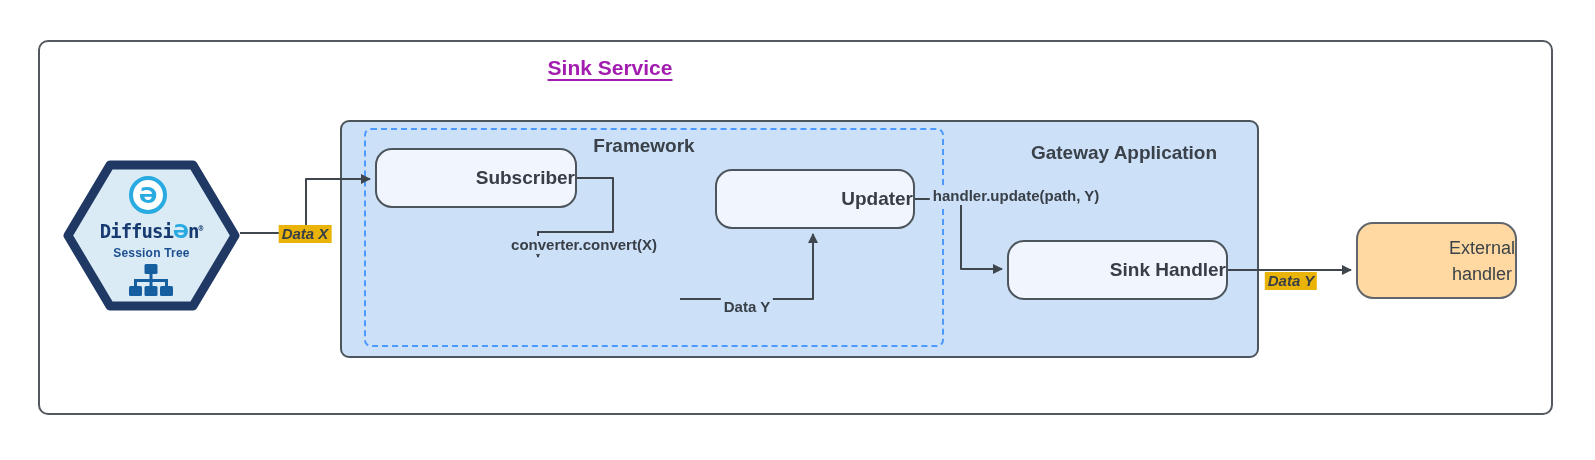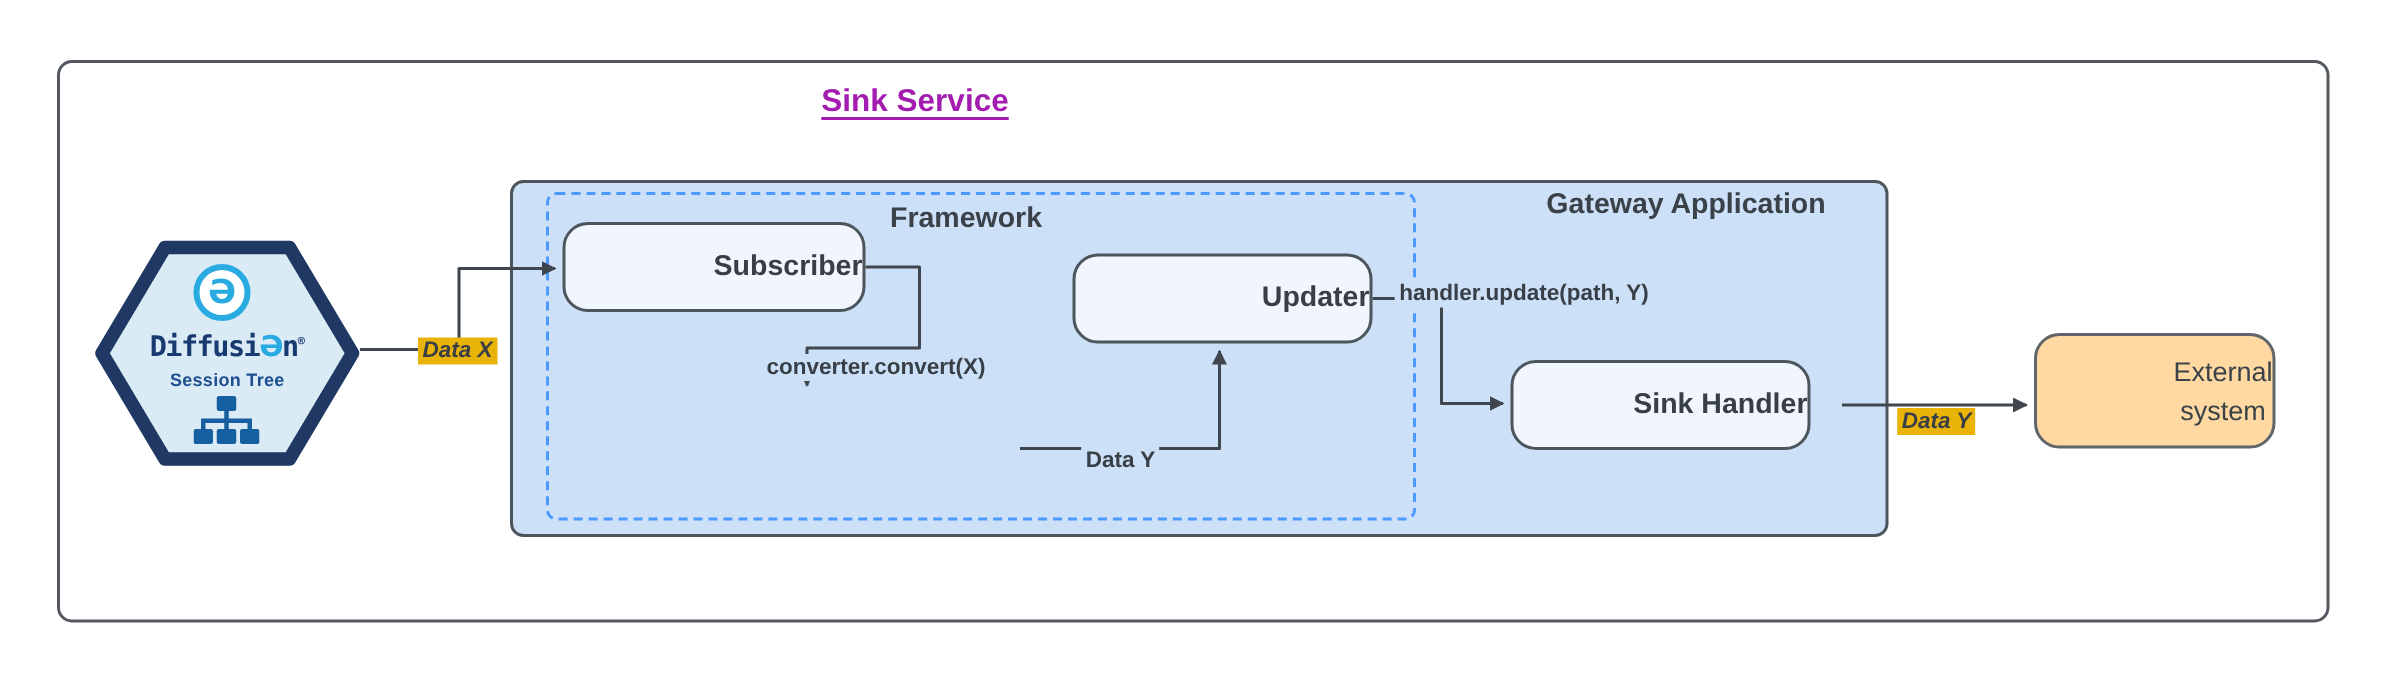--- a/index.html
+++ b/index.html
@@ -23,30 +23,30 @@
   }
   .framework-box{
     position:absolute;left:364px;top:128px;width:580px;height:219px;
     border:2px dashed #4c9aff;border-radius:7px;box-sizing:border-box;
   }
   .container-label{
     position:absolute;transform:translate(-50%,-50%);
     font-size:19px;font-weight:bold;color:#3a4149;white-space:nowrap;
   }
   .framework-label{left:644px;top:146px;}
-  .gateway-label{left:1124px;top:137px;}
+  .gateway-label{left:1124px;top:153px;}
   .node{
     position:absolute;display:flex;align-items:center;justify-content:flex-end;
     background:#f1f6fe;border:2px solid #4d555c;border-radius:17px;box-sizing:border-box;
     font-size:19px;font-weight:bold;color:#373e46;text-align:center;
   }
   .node-subscriber{left:375px;top:148px;width:202px;height:60px;}
   .node-payload{left:395px;top:262px;width:285px;height:75px;font-size:20px;}
   .node-updater{left:715px;top:169px;width:200px;height:60px;}
-  .node-sink-handler{left:1007px;top:240px;width:200px;height:60px;}
+  .node-sink-handler{left:1007px;top:240px;width:221px;height:60px;}
   .node-external{
     left:1356px;top:222px;width:161px;height:77px;
     background:#ffd9a1;border:2px solid #60656b;
     font-weight:normal;font-size:18px;line-height:26px;color:#3b4248;white-space:pre-line;
   }
   .edges-svg{position:absolute;left:0;top:0;width:1595px;height:460px;pointer-events:none;}
   .edge-label{
     position:absolute;transform:translate(-50%,-50%);
     font-size:15px;font-weight:bold;color:#383f47;white-space:nowrap;
     padding:1px 3px;line-height:16px;margin-top:12px;
@@ -114,21 +114,21 @@
     <span>Subscriber</span>
   </div>
   <div class="node node-updater">
     <span>Updater</span>
   </div>
   <div class="node node-sink-handler">
     <span>Sink Handler</span>
   </div>
   <div class="node node-external">
     <span>External
-system</span>
+handler</span>
   </div>
 
   <div class="edge-label on-white lbl-data-x">Data X</div>
   <div class="edge-label on-blue lbl-converter">converter.convert(X)</div>
   <div class="edge-label on-blue lbl-data-y1">Data Y</div>
   <div class="edge-label on-blue lbl-handler">handler.update(path, Y)</div>
   <div class="edge-label on-white lbl-data-y2">Data Y</div>
 
   <div class="hexagon">
     <svg class="hex-shape" width="177" height="155" viewBox="0 0 177 155" xmlns="http://www.w3.org/2000/svg">

